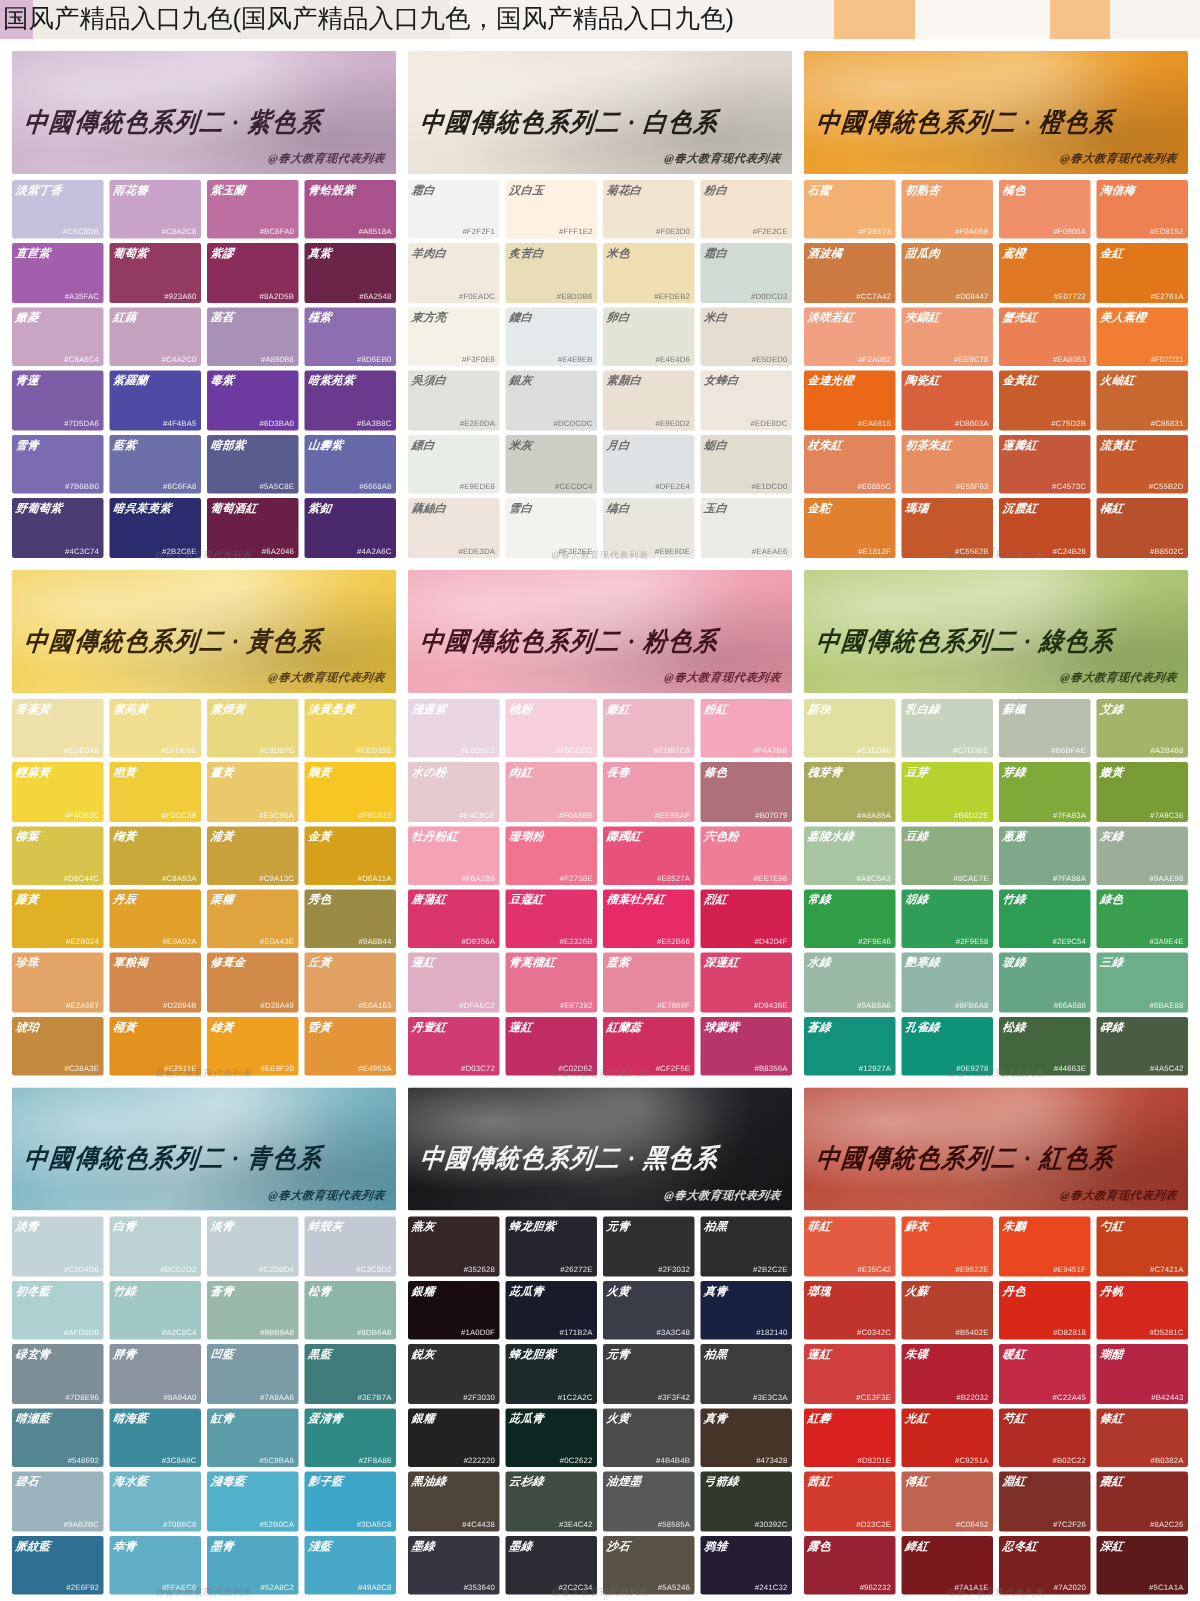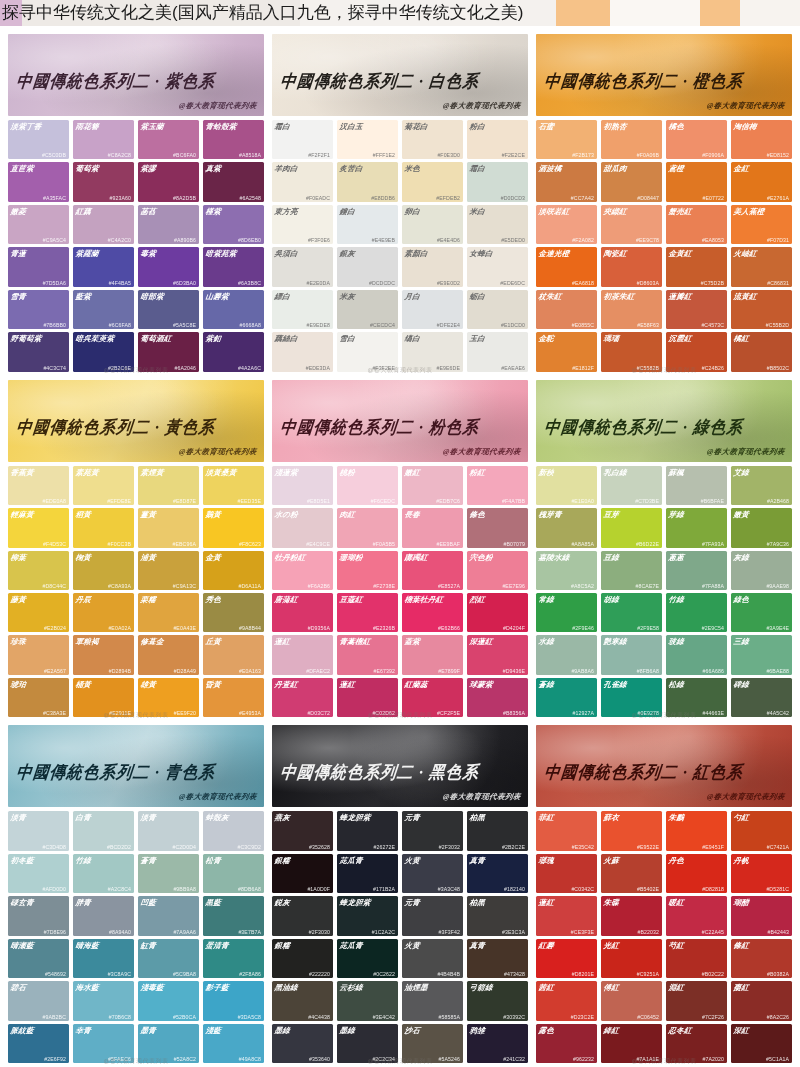--- a/index.html
+++ b/index.html
@@ -127,21 +127,21 @@
     font-size: 6px;
     color: rgba(120,115,110,.45);
     white-space: nowrap;
     letter-spacing: .5px;
     pointer-events: none;
   }
 </style>
 </head>
 <body>
 
-<div id="page-title">探寻中华传统文化之美(国风产精品入口九色，探寻中华传统文化之美)</div>
+<div id="page-title">国风产精品入口九色(国风产精品入口九色，国风产精品入口九色)</div>
 
 <div id="grid">
     <div class="card">
       <div class="banner">
         <div class="banner-tex" style="background: radial-gradient(at 22% 28%, rgba(255, 255, 255, 0.4) 0%, rgba(255, 255, 255, 0) 55%), radial-gradient(at 78% 72%, rgba(0, 0, 0, 0.18) 0%, rgba(0, 0, 0, 0) 60%), radial-gradient(circle at 60% 15%, rgba(255, 255, 255, 0.22) 0%, rgba(255, 255, 255, 0) 45%), linear-gradient(118deg, rgb(203, 178, 205) 0%, rgb(217, 194, 214) 48%, rgb(199, 168, 198) 100%);"></div>
         <div class="banner-title" style="color: rgb(59, 34, 51);">中國傳統色系列二 · 紫色系</div>
         <div class="banner-mark" style="color: rgb(74, 43, 66);">@春大教育现代表列表</div>
       </div>
       <div class="swatches">
         <div class="sw" style="background: rgb(197, 192, 219);">

